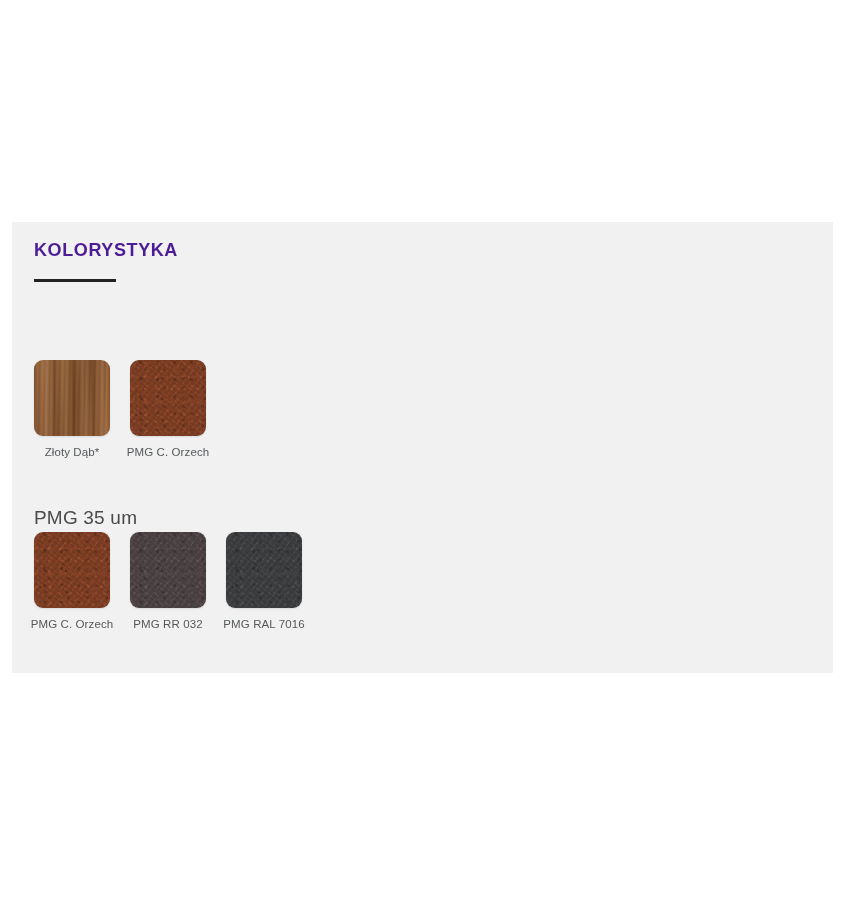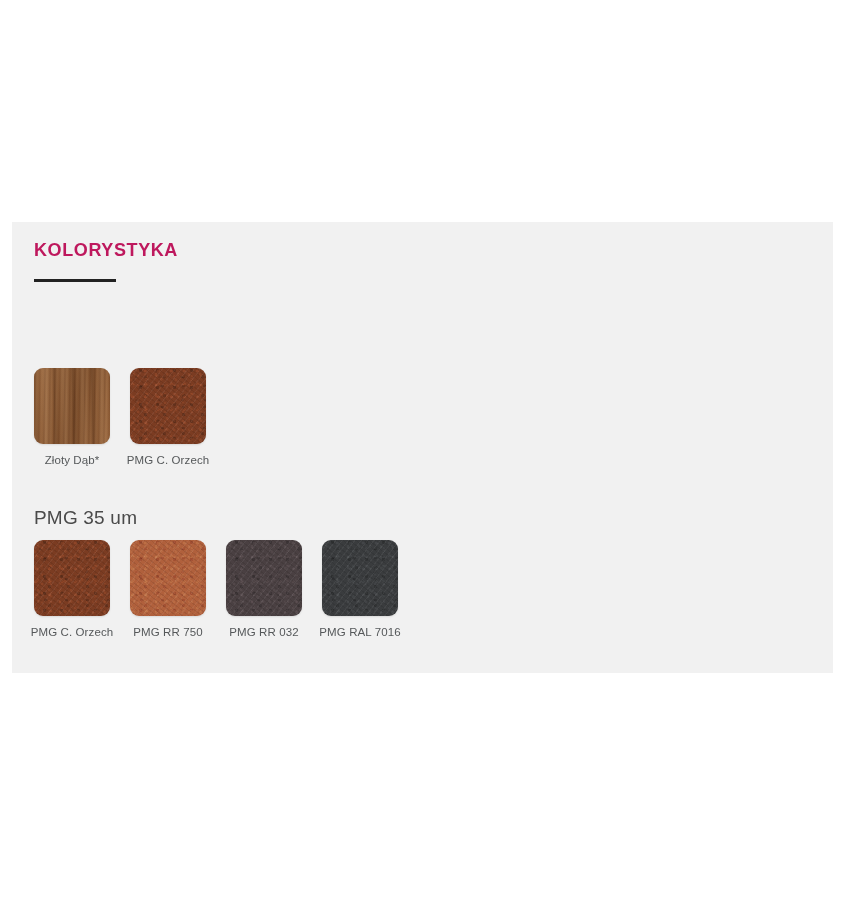--- a/index.html
+++ b/index.html
@@ -28,21 +28,21 @@
   }
 
   
   .panel-title {
     position: absolute;
     left: 22px;
     top: 18px;
     font-size: 18px;
     font-weight: bold;
     letter-spacing: 0.6px;
-    color: #be185d;
+    color: #4c1d95;
     white-space: nowrap;
   }
   .title-rule {
     position: absolute;
     left: 22px;
     top: 57px;
     width: 82px;
     height: 3px;
     background: #222222;
   }
@@ -69,21 +69,20 @@
     display: flex;
     flex-direction: row;
     gap: 20px;
   }
 
   .swatch-item {
     width: 76px;
     display: flex;
     flex-direction: column;
     align-items: center;
-    margin-top: 8px;
   }
 
   .swatch {
     width: 76px;
     height: 76px;
     border-radius: 9px;
     position: relative;
     overflow: hidden;
     box-shadow: 0 1px 2px rgba(0,0,0,0.10);
   }
@@ -187,24 +186,20 @@
 
   <div class="section section-row2">
     <div class="swatch-row">
 
       <div class="swatch-item">
         <div class="swatch tex-rough" style="background-color: rgb(123, 60, 34);"></div>
         <div class="swatch-label">PMG C. Orzech</div>
       </div>
 
 
-      <div class="swatch-item">
-        <div class="swatch tex-rough" style="background-color: rgb(176, 96, 60);"></div>
-        <div class="swatch-label">PMG RR 750</div>
-      </div>
 
 
       <div class="swatch-item">
         <div class="swatch tex-rough" style="background-color: rgb(74, 64, 66);"></div>
         <div class="swatch-label">PMG RR 032</div>
       </div>
 
 
 
       <div class="swatch-item">

